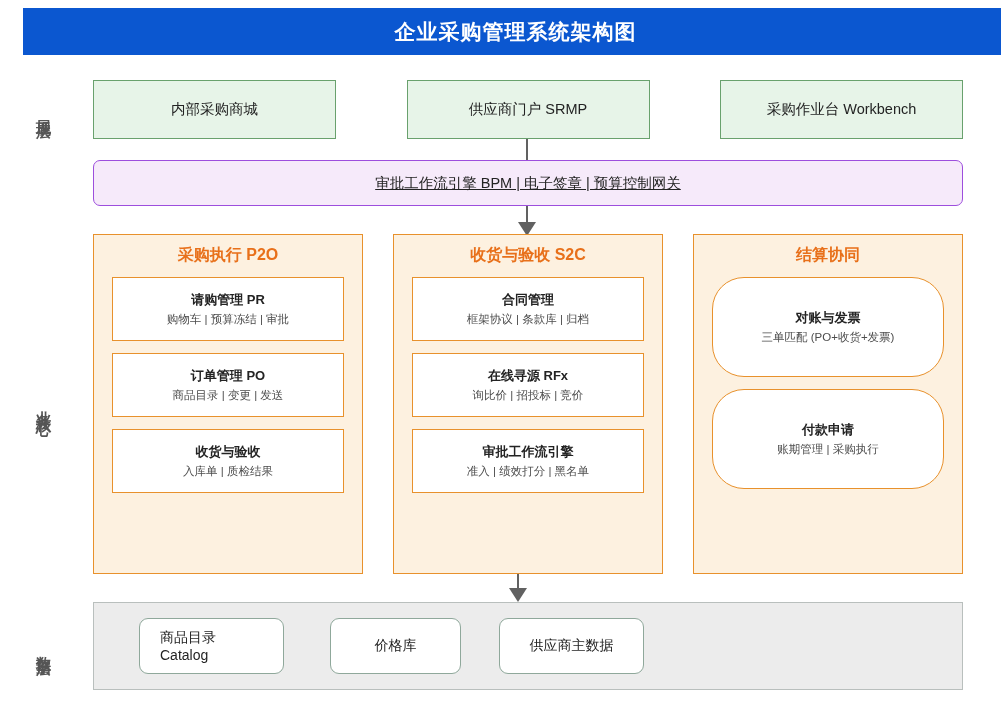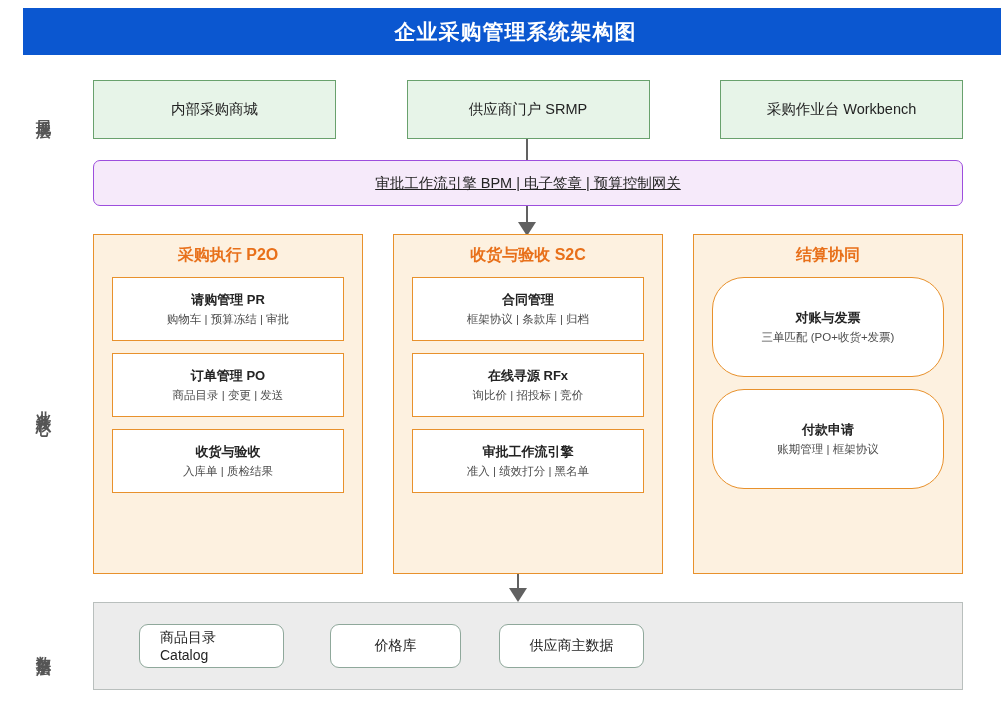--- a/index.html
+++ b/index.html
@@ -196,21 +196,21 @@
     height: 88px;
     background: #ececec;
     border: 1.4px solid #b9bfbd;
     box-sizing: border-box;
     display: flex;
     align-items: center;
     padding-left: 45px;
     gap: 38px;
   }
   .data-box {
-    height: 44px;
+    height: 56px;
     background: #ffffff;
     border: 1.4px solid #8fa89b;
     border-radius: 9px;
     display: flex;
     align-items: center;
     justify-content: center;
     color: #232323;
     font-size: 14px;
     box-sizing: border-box;
     padding: 0 20px;
@@ -284,21 +284,21 @@
   </div>
 
   <div class="core-col">
     <div class="core-col-title">结算协同</div>
     <div class="core-card h2">
       <div class="core-card-title">对账与发票</div>
       <div class="core-card-sub">三单匹配 (PO+收货+发票)</div>
     </div>
     <div class="core-card h2">
       <div class="core-card-title">付款申请</div>
-      <div class="core-card-sub">账期管理 | 框架协议</div>
+      <div class="core-card-sub">账期管理 | 采购执行</div>
     </div>
   </div>
 
 </div>
 
 <div class="conn-s2c-data"></div>
 <div class="arrow-down" id="arrow-s2c-data"></div>
 
 <div class="data-band">
   <div class="data-box" id="data-box-0">商品目录 Catalog</div>

